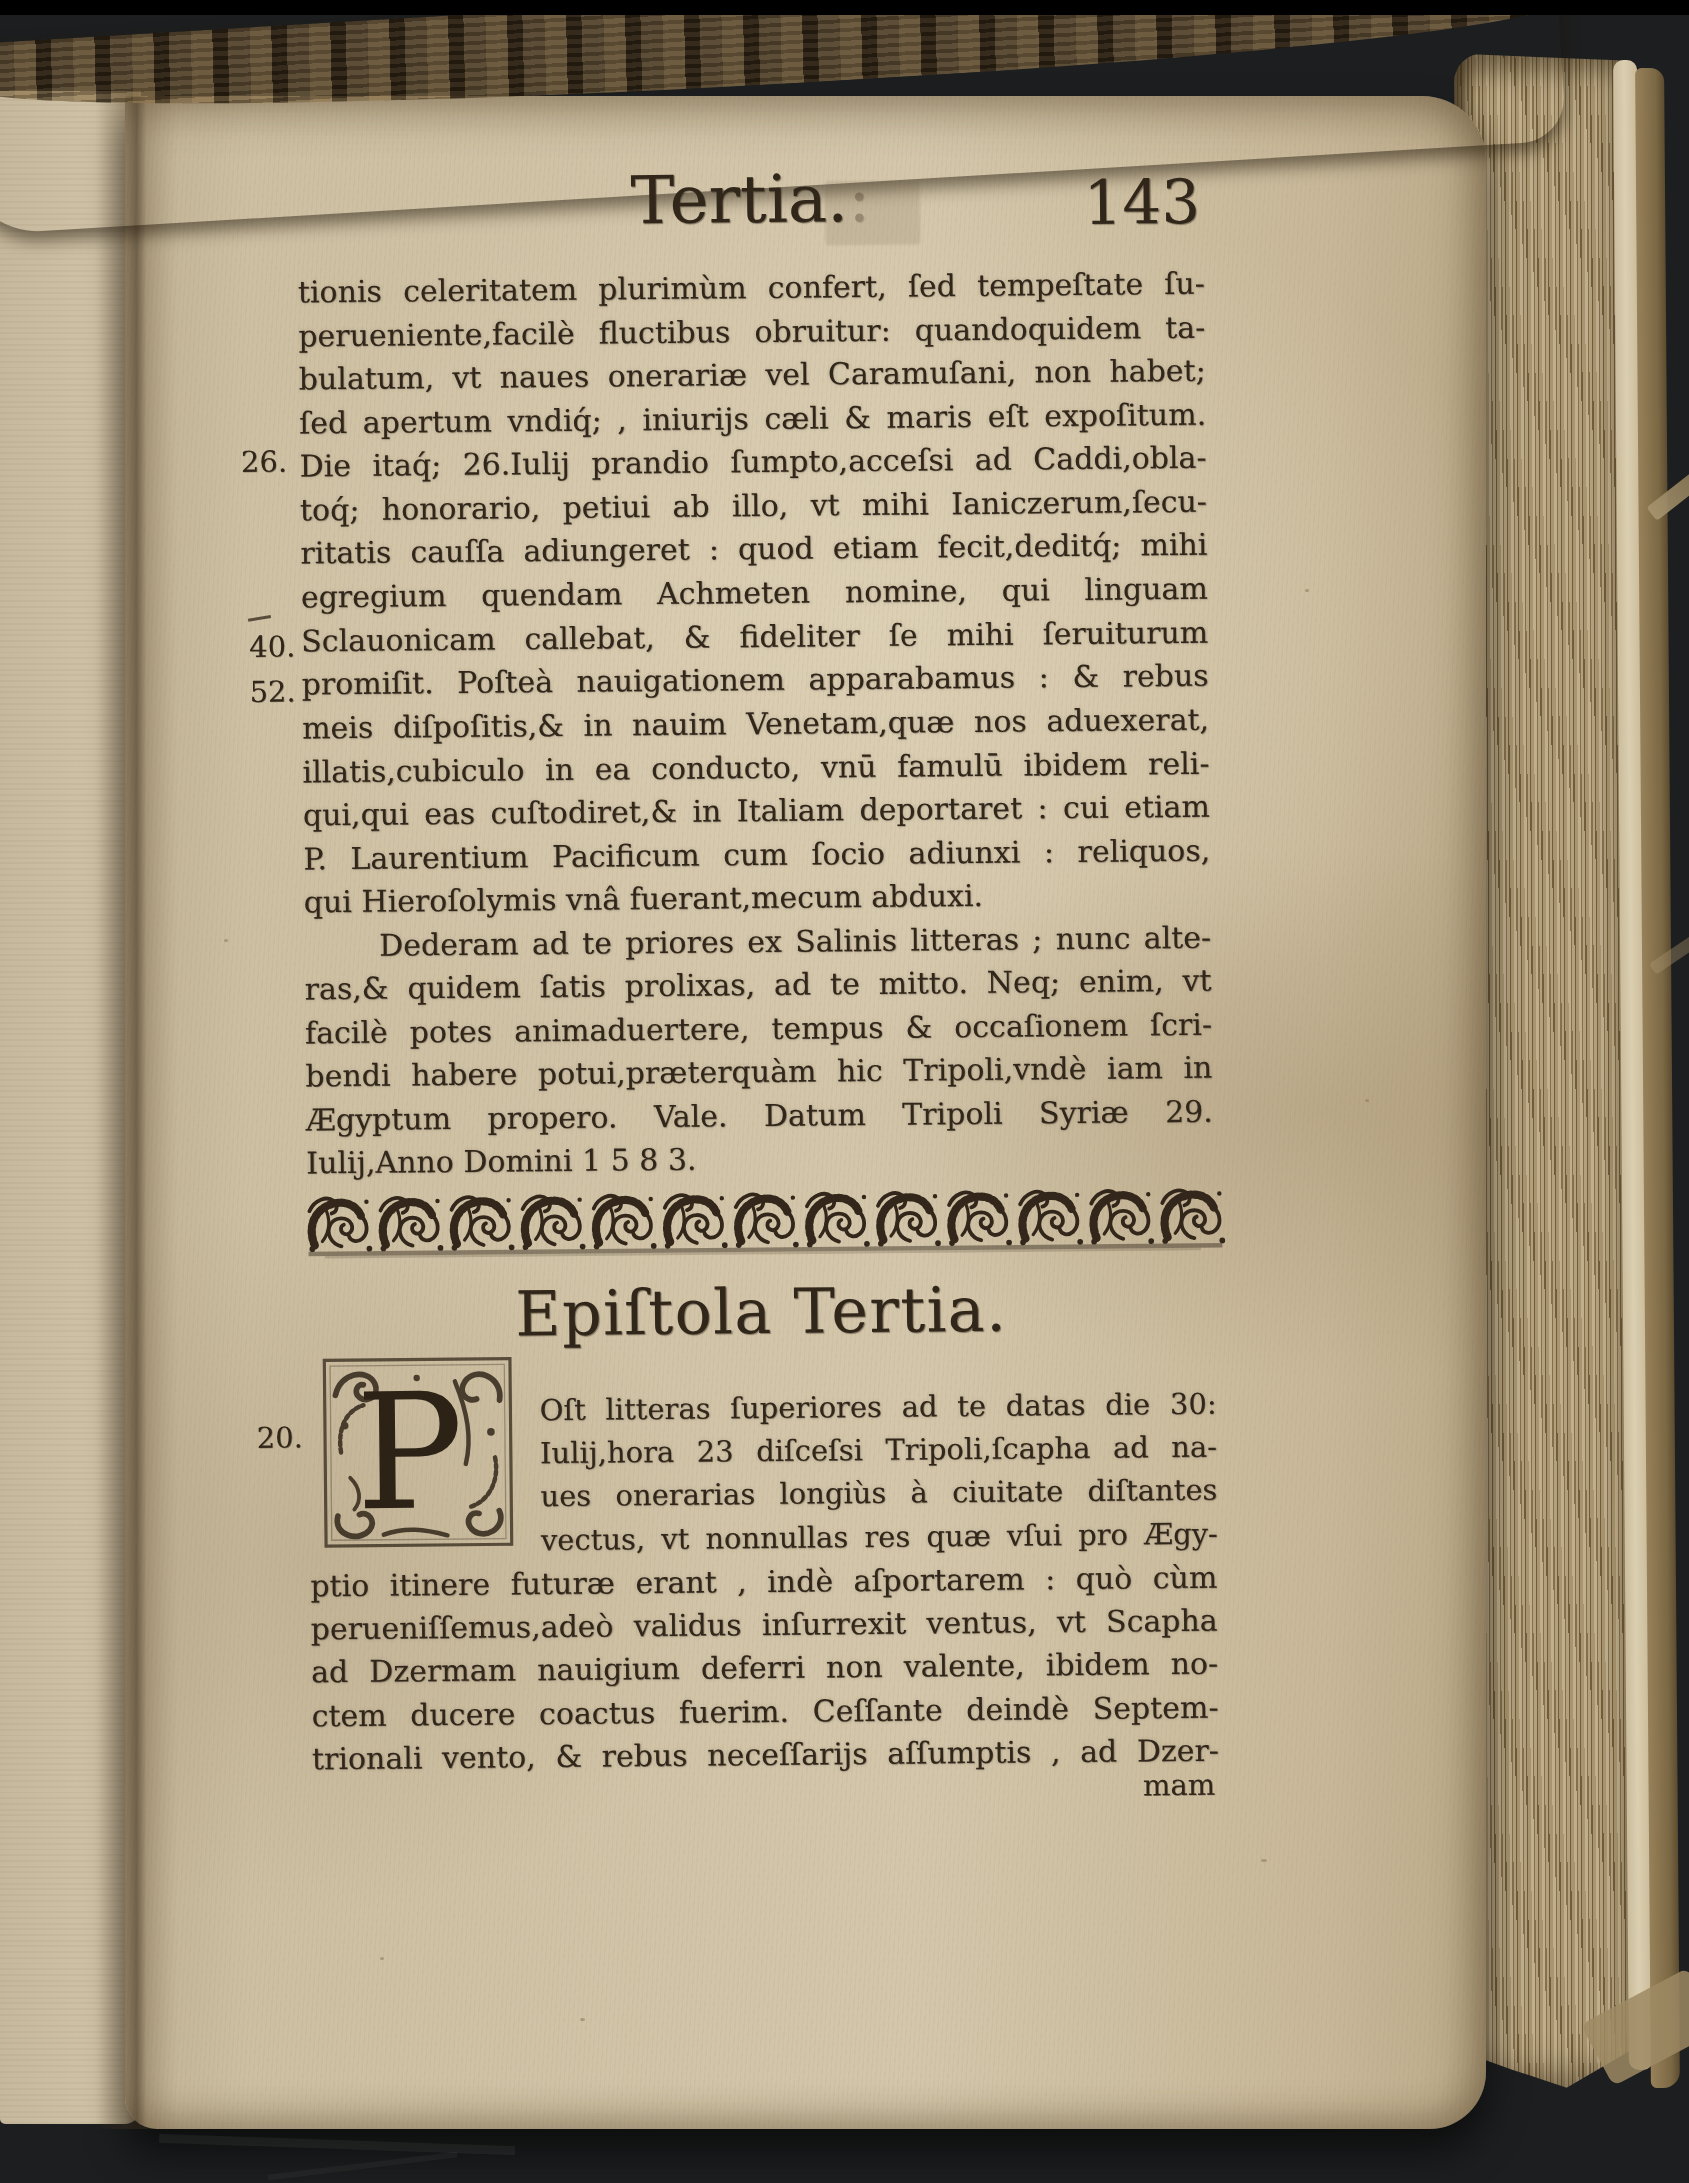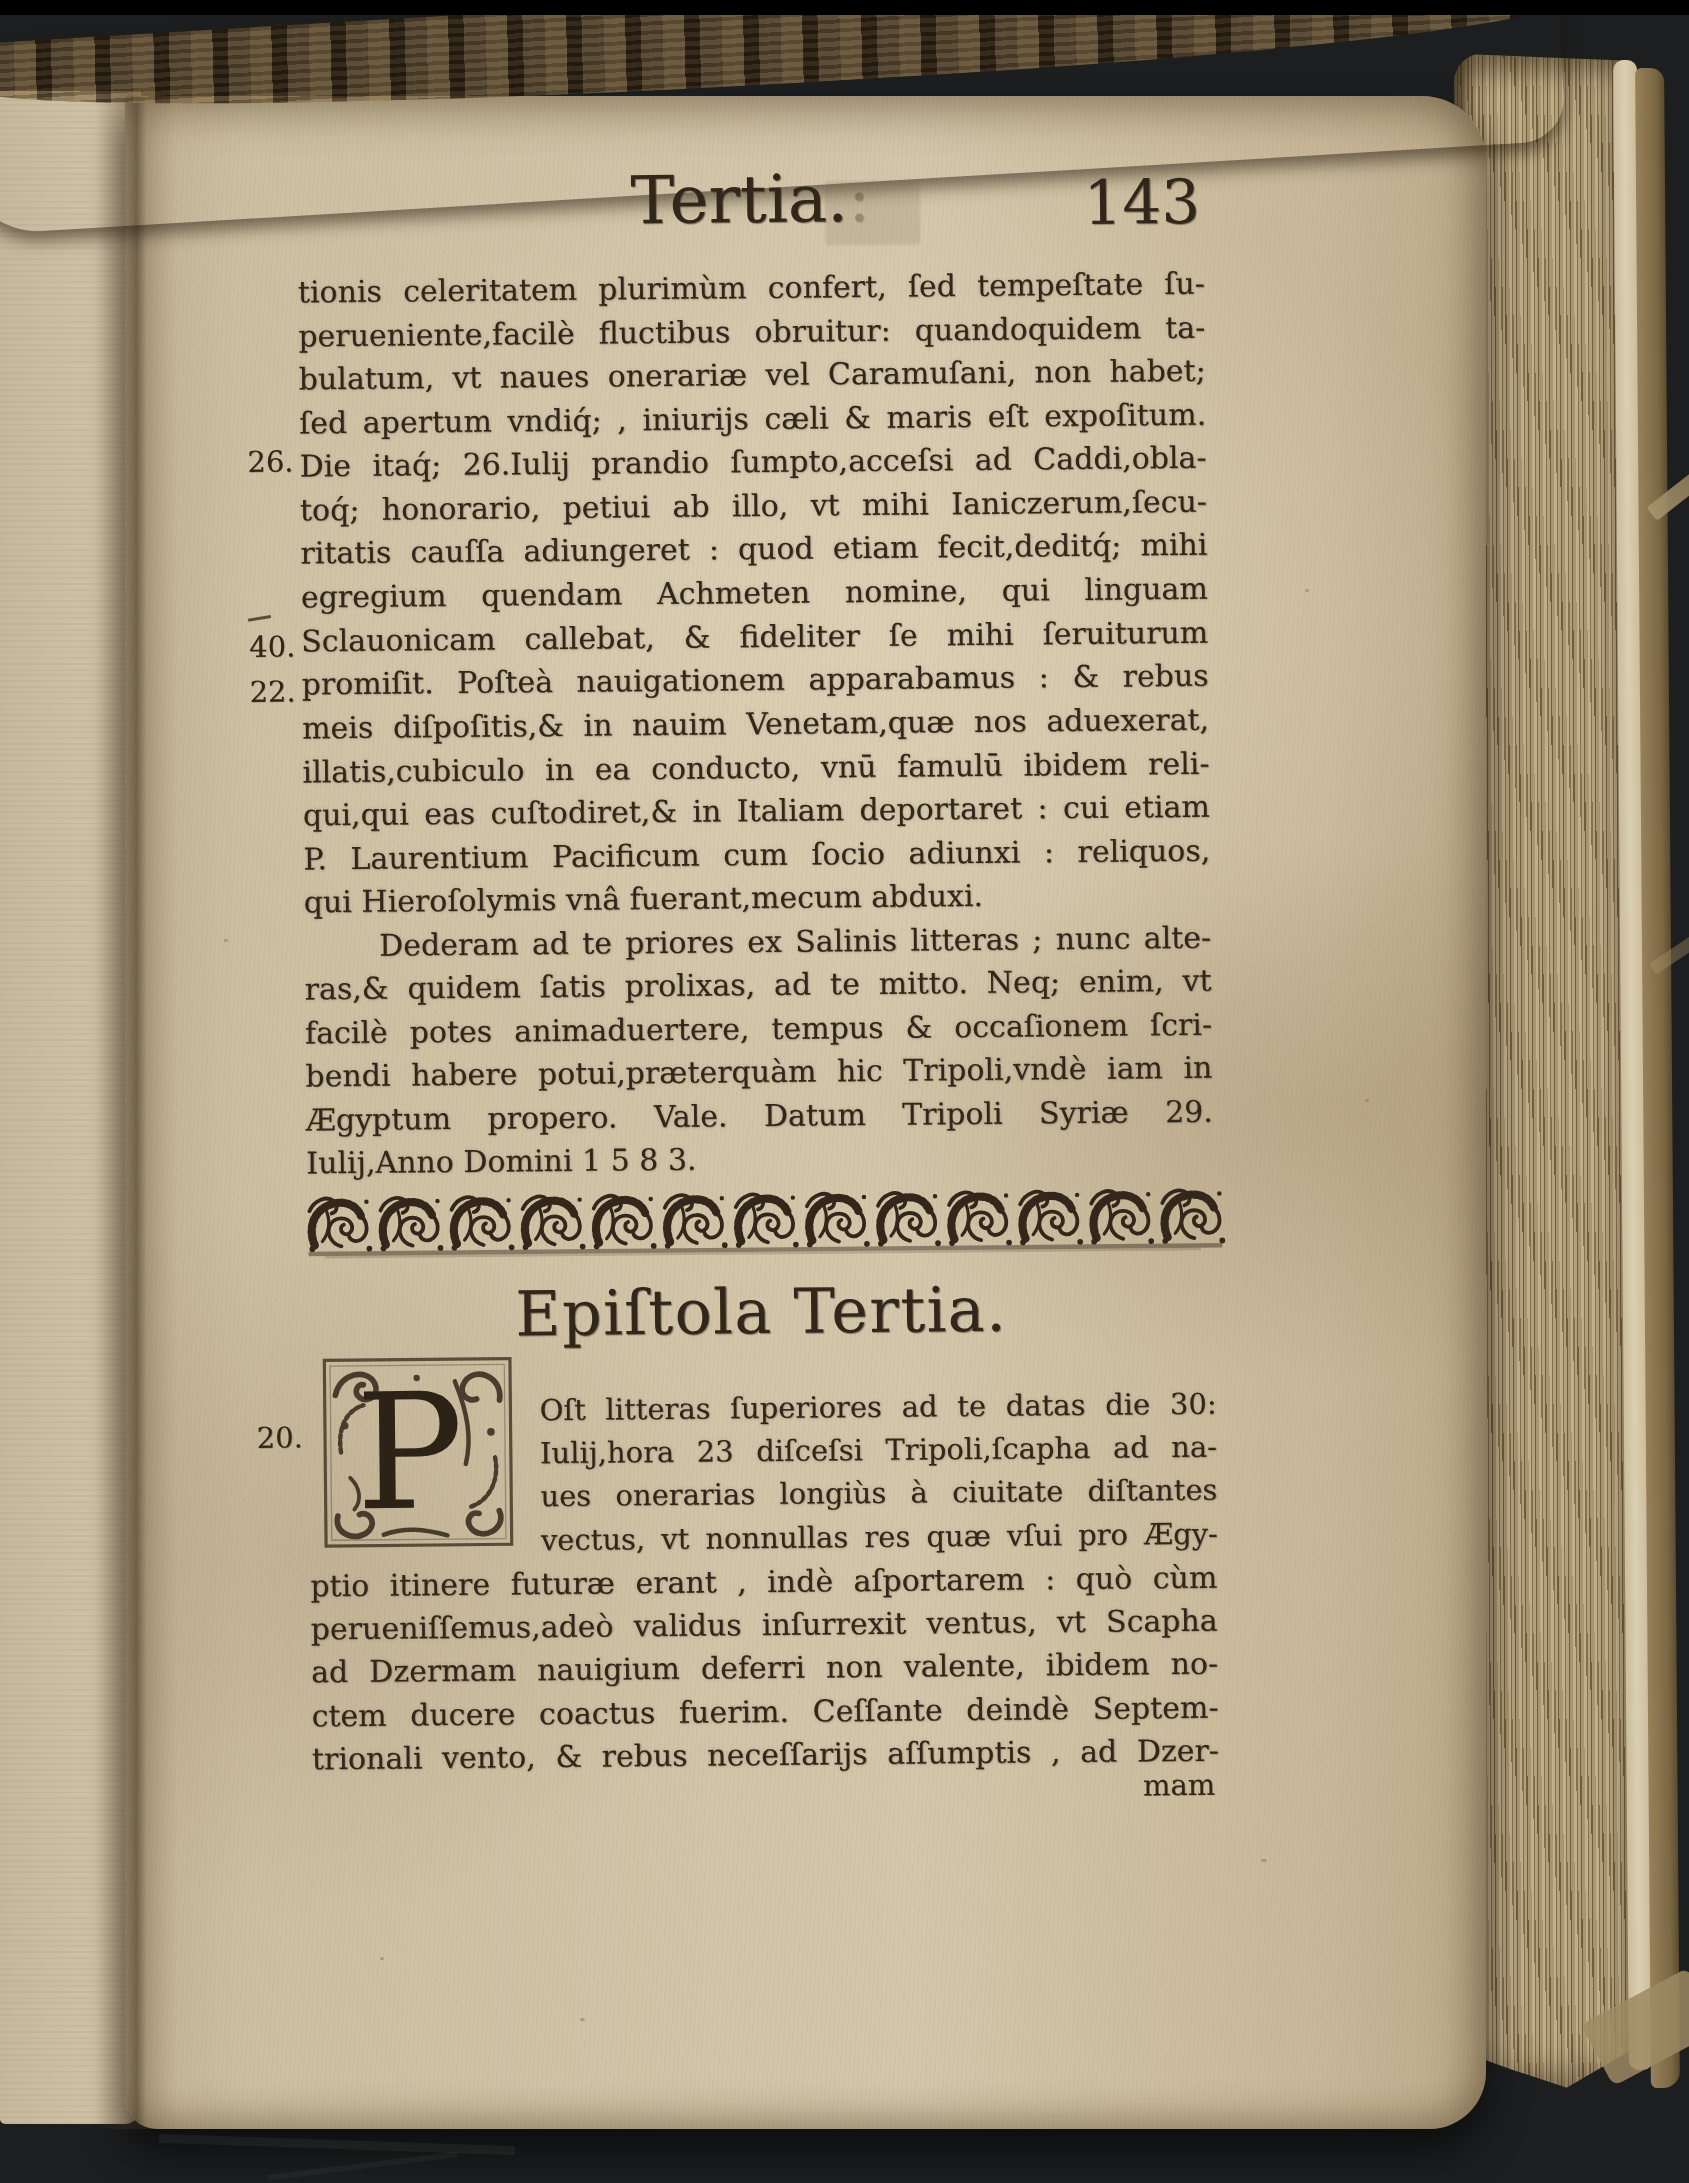--- a/index.html
+++ b/index.html
@@ -223,23 +223,23 @@
     <div id="paragraph-2">
         <div class="tl-line just" style="top: 906px; padding-left: 75px; width: 832px;">Dederam ad te priores  ex Salinis litteras ; nunc alte-</div>
         <div class="tl-line just" style="top: 949px;">ras,&amp; quidem  ſatis prolixas, ad te mitto.   Neq; enim, vt</div>
         <div class="tl-line just" style="top: 993px;">facilè potes  animaduertere, tempus  &amp;  occaſionem  ſcri-</div>
         <div class="tl-line just" style="top: 1036px;">bendi habere potui,præterquàm hic Tripoli,vndè iam in</div>
         <div class="tl-line just" style="top: 1080px;">Ægyptum  propero.   Vale.   Datum   Tripoli  Syriæ  29.</div>
         <div class="tl-line" style="top: 1123px;">Iulij,Anno Domini 1 5 8 3.</div>
       </div>
 
     <div id="margin-notes">
-        <div class="margin-note" style="top: 424px;">26.</div>
+        <div class="margin-note" style="top: 424px; text-align: center;">26.</div>
         <div class="margin-note" style="top: 609px;">40.</div>
-        <div class="margin-note" style="top: 654px;">22.</div>
+        <div class="margin-note" style="top: 654px;">52.</div>
         <div class="margin-note" style="top: 1400px;">20.</div>
       </div>
     <div id="margin-dash"></div>
 
     <svg id="ornament-band" width="922" height="66" viewBox="0 0 1450 104">
       <defs>
         <g id="orn">
           <path class="ink" stroke-width="13" stroke-dasharray="5 4.5" d="M14 82 C4 58 10 32 34 20 C58 9 80 18 87 36"></path>
           <path class="ink" stroke-width="6" d="M6 28 C14 10 34 4 44 12 C52 18 50 30 41 32"></path>
           <path class="ink" stroke-width="6" d="M56 84 C40 80 31 63 39 49 C47 37 66 37 72 49 C76 59 68 68 60 64 C54 61 54 52 60 50"></path>

